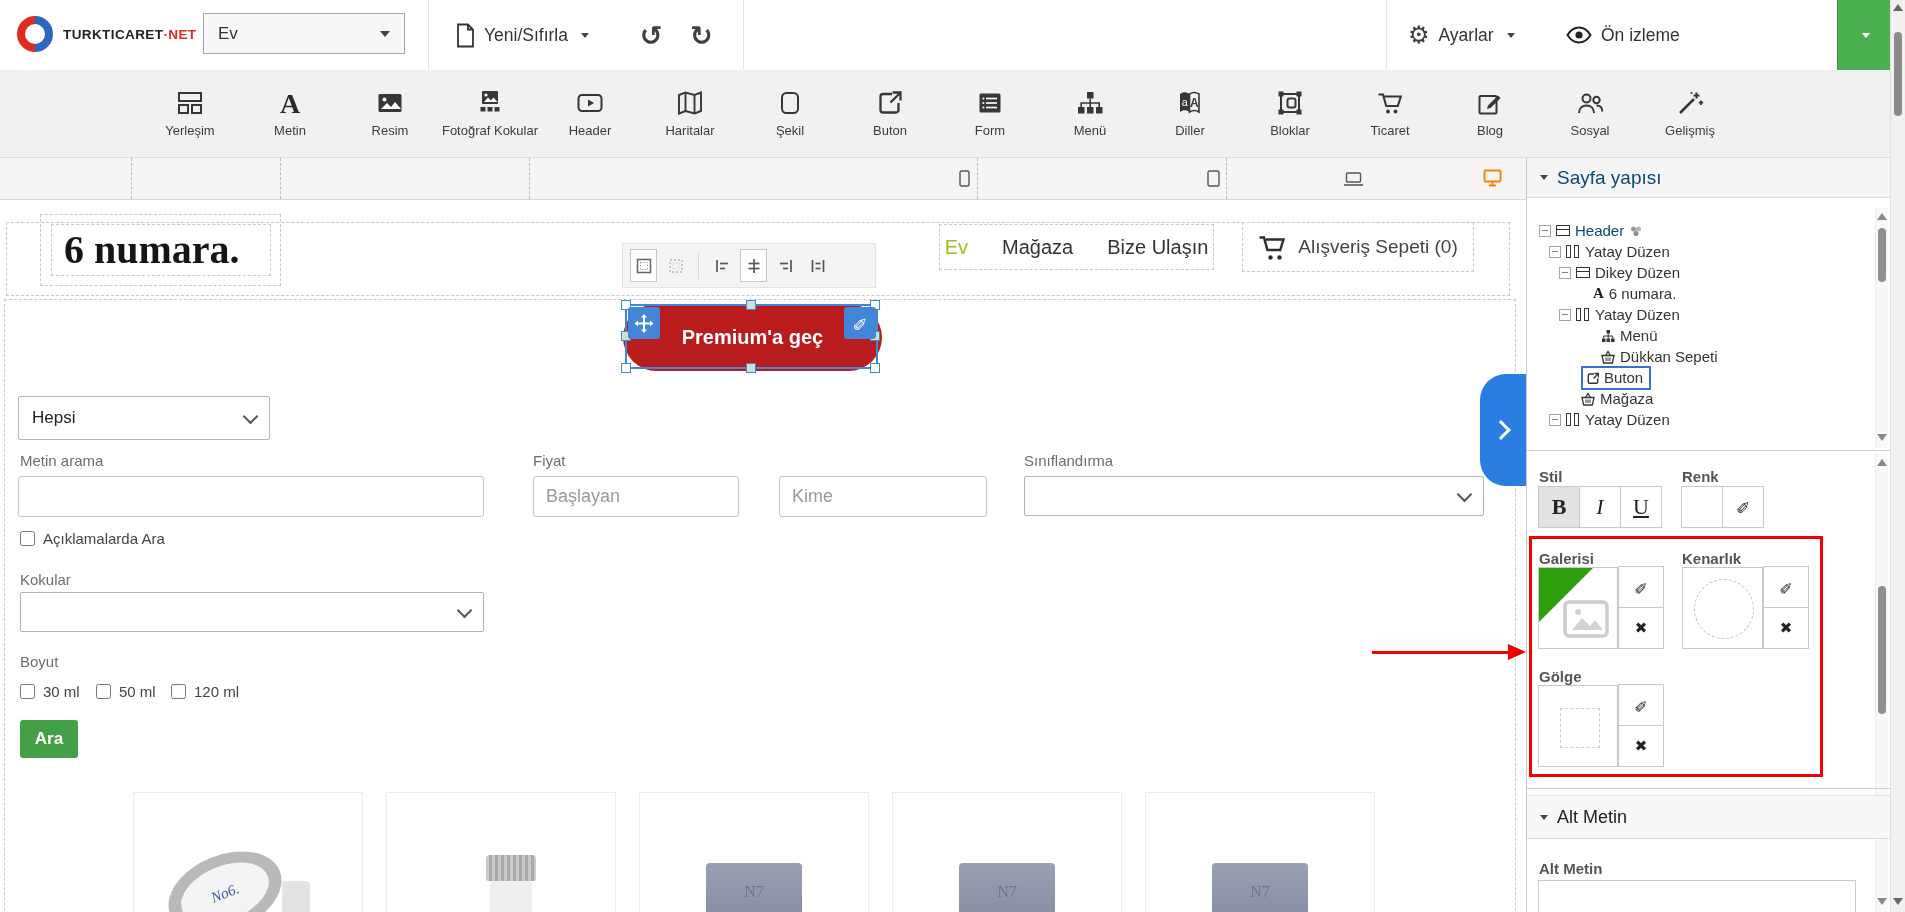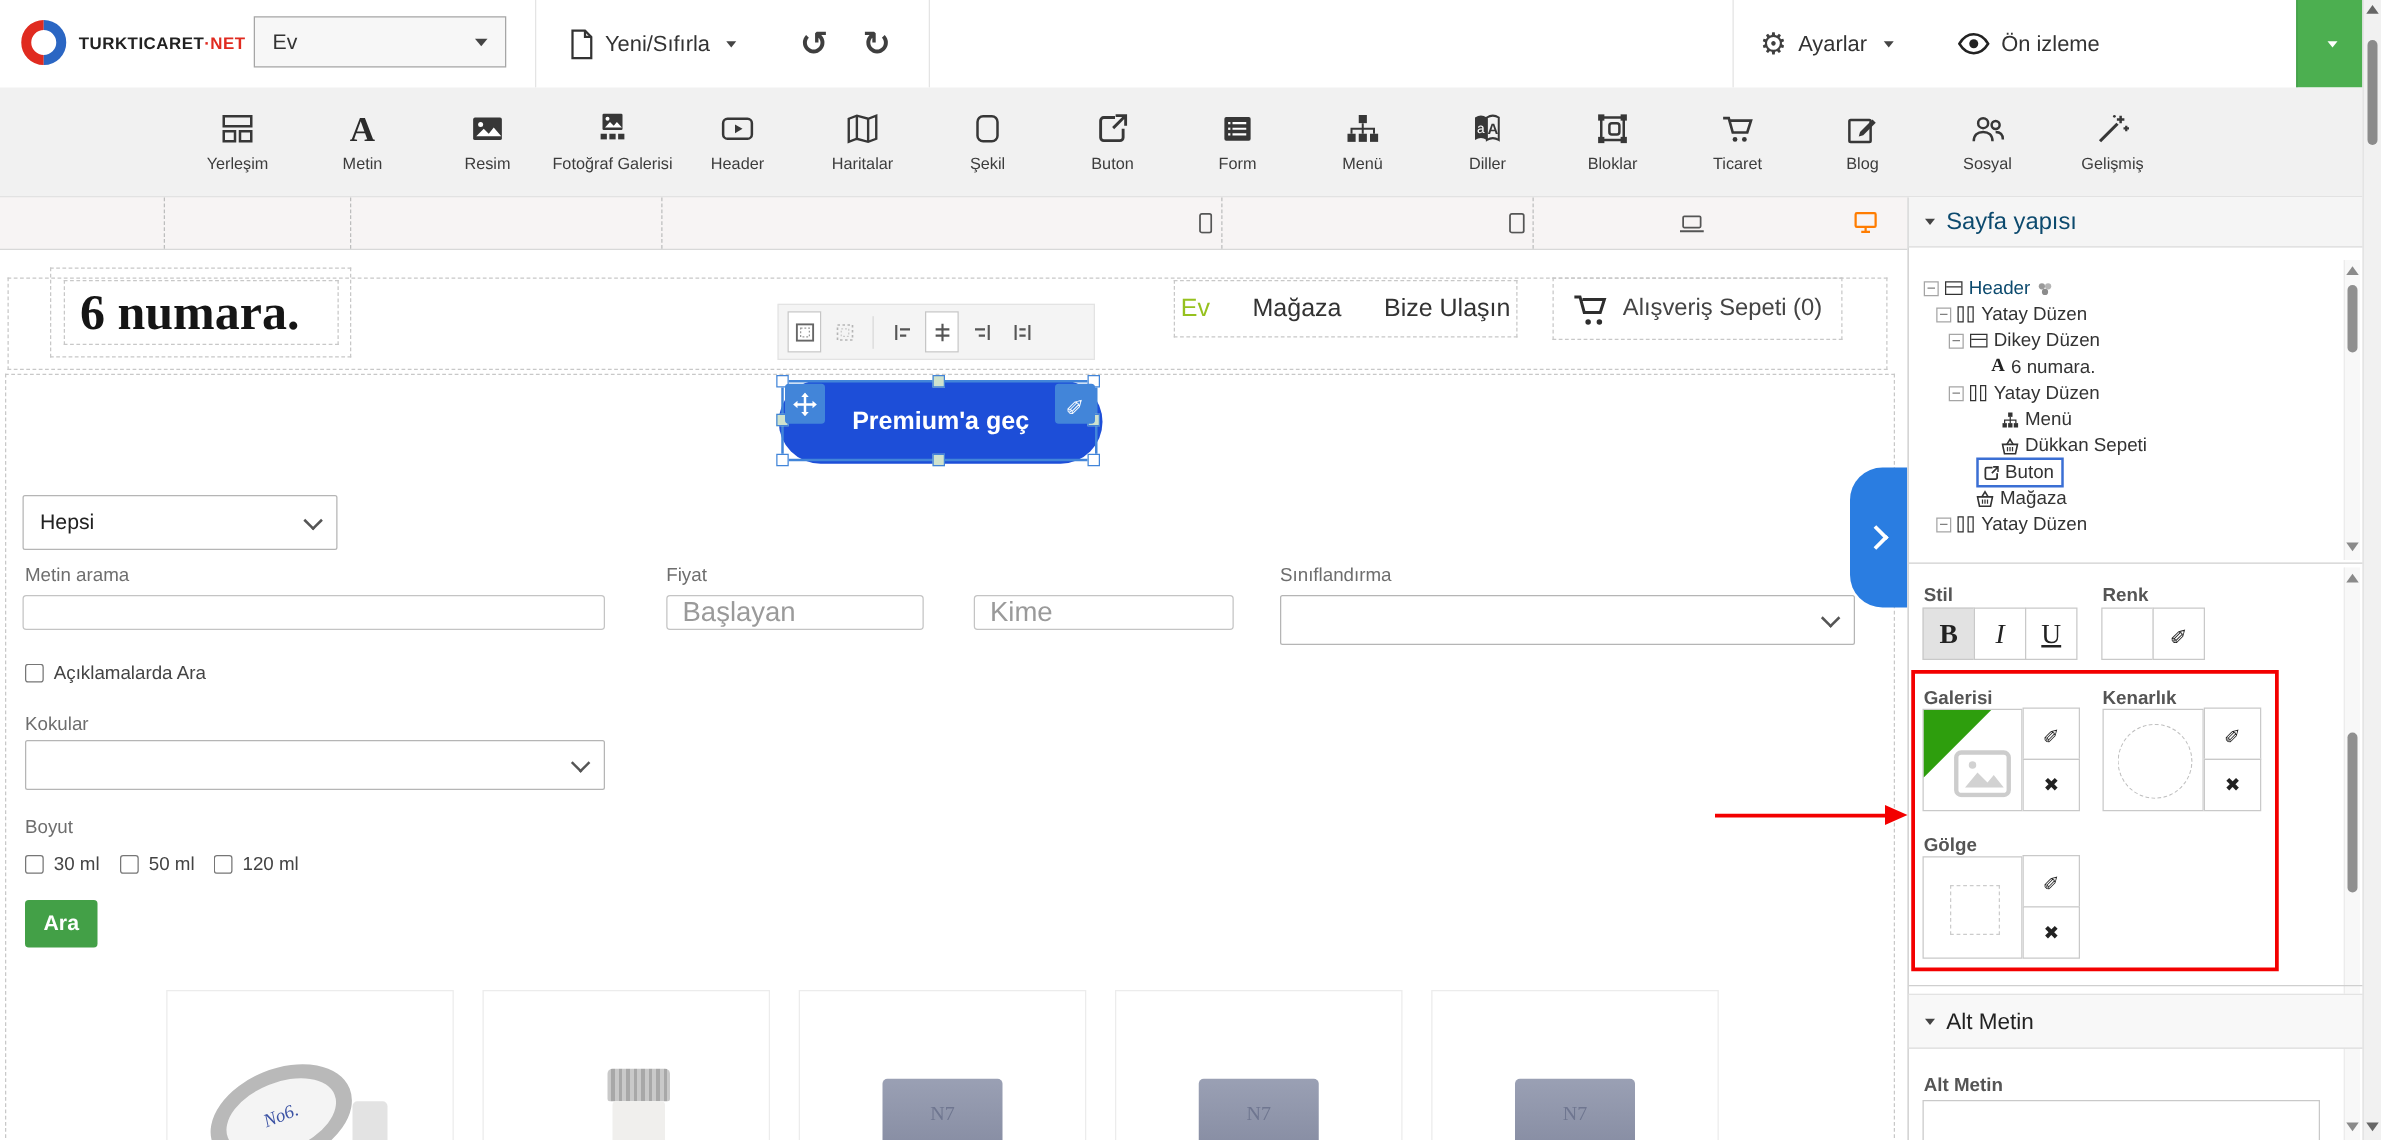--- a/index.html
+++ b/index.html
@@ -51,39 +51,39 @@
   .abtn{width:27px;height:33px;display:flex;align-items:center;justify-content:center;cursor:pointer}
   .abtn.sel{background:#fff;border:1px solid #c6c6c6;box-sizing:border-box}
   .adiv{width:1px;height:26px;background:#d7d7d7;margin:0 4px}
   .navbox{position:absolute;left:939px;top:24px;width:275px;height:46px;display:flex;
           align-items:center;justify-content:center;gap:34px;font-size:20px;color:#333}
   .cartbox{position:absolute;left:1242px;top:22px;width:232px;height:50px;display:flex;
            align-items:center;justify-content:center;gap:10px;font-size:19px;color:#444}
   
   .selgroup{position:absolute;left:622px;top:102px;width:261px;height:71px}
   .pill{position:absolute;left:1px;top:2px;width:259px;height:67px;border-radius:34px;
-        background:#1d4ed8;color:#fff;font-weight:bold;font-size:20px;text-align:center;
+        background:#b91c1c;color:#fff;font-weight:bold;font-size:20px;text-align:center;
         line-height:67px;cursor:pointer}
   .selrect{position:absolute;left:3px;top:2px;width:253px;height:65px;border:2px solid #4285d9;
            box-sizing:border-box}
   .ph{position:absolute;width:10px;height:10px;background:#fff;border:1.5px solid #4285d9;
       box-sizing:border-box}
   .ph.mid{background:#cfe2cd}
   .selbtnblue{position:absolute;width:32px;height:32px;background:#4285d9;border-radius:3px;
               display:flex;align-items:center;justify-content:center;cursor:pointer}
   .pencil{display:inline-block;font-family:"DejaVu Sans",sans-serif;transform:scaleY(-1)}
   
   .fsel{position:absolute;height:44px;background:#fff;border:1px solid #b5b5b5;border-radius:2px;
         box-sizing:border-box;display:flex;align-items:center;padding:0 13px;font-size:17px;
         color:#222;cursor:pointer}
   .chev{width:9px;height:9px;border-right:2px solid #555;border-bottom:2px solid #555;
         transform:rotate(45deg);margin-left:auto;margin-top:-4px}
   .flabel{position:absolute;font-size:15px;color:#6e6e6e}
-  .finput{position:absolute;height:28px;border:1px solid #c4c4c4;border-radius:3px;
-          box-sizing:border-box;font-size:22px;padding:0 12px;color:#333;outline:none;
+  .finput{position:absolute;height:41px;border:1px solid #c4c4c4;border-radius:3px;
+          box-sizing:border-box;font-size:18px;padding:0 12px;color:#333;outline:none;
           font-family:"Liberation Sans",sans-serif}
   .finput::placeholder{color:#9a9a9a}
   .ckrow{position:absolute;display:flex;align-items:center;gap:8px;font-size:15px;color:#444}
   .ckrow input{width:15px;height:15px;margin:0}
   .arabtn{position:absolute;left:20px;top:520px;width:58px;height:38px;background:#43a047;
           border-radius:3px;color:#fff;font-weight:bold;font-size:17px;display:flex;
           align-items:center;justify-content:center;cursor:pointer}
   .pcard{position:absolute;top:592px;width:228px;height:330px;border:1px solid #ececec;
          background:#fff;overflow:hidden}
   .bluetab{position:absolute;left:1480px;top:174px;width:46px;height:112px;background:#2a7de1;
@@ -213,21 +213,21 @@
   </div>
   <div class="titem">
     <svg width="30" height="30" viewBox="0 0 30 30">
       <rect x="7" y="3" width="16" height="13" rx="1" fill="#373737"></rect>
       <circle cx="11" cy="7" r="1.6" fill="#fff"></circle>
       <path d="M9 14 l4 -4.5 3 3 2.5 -3 4 4.5 z" fill="#fff"></path>
       <rect x="5.5" y="19" width="5" height="4.5" fill="#373737"></rect>
       <rect x="12.5" y="19" width="5" height="4.5" fill="#373737"></rect>
       <rect x="19.5" y="19" width="5" height="4.5" fill="#373737"></rect>
     </svg>
-    <span class="lbl">Fotoğraf Galerisi</span>
+    <span class="lbl">Fotoğraf Kokular</span>
   </div>
   <div class="titem">
     <svg width="30" height="30" viewBox="0 0 30 30">
       <rect x="3.5" y="7" width="23" height="16" rx="3.5" fill="none" stroke="#373737" stroke-width="2"></rect>
       <path d="M13 11.5 l6 3.5 -6 3.5 z" fill="#373737"></path>
     </svg>
     <span class="lbl">Header</span>
   </div>
   <div class="titem">
     <svg width="30" height="30" viewBox="0 0 30 30">

